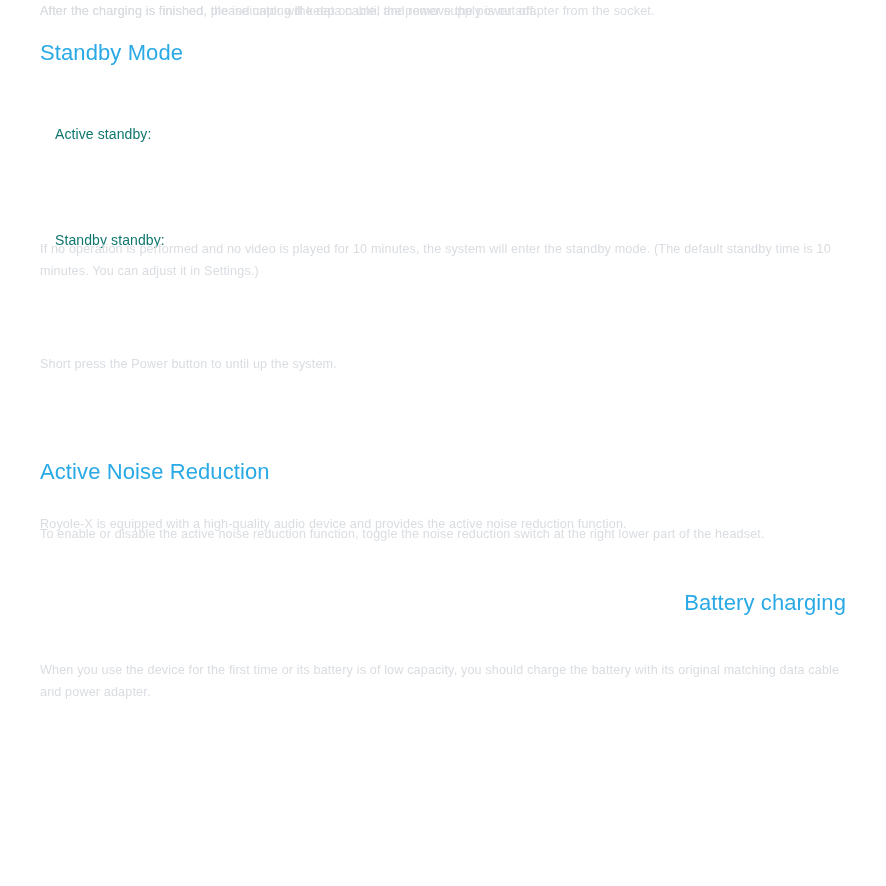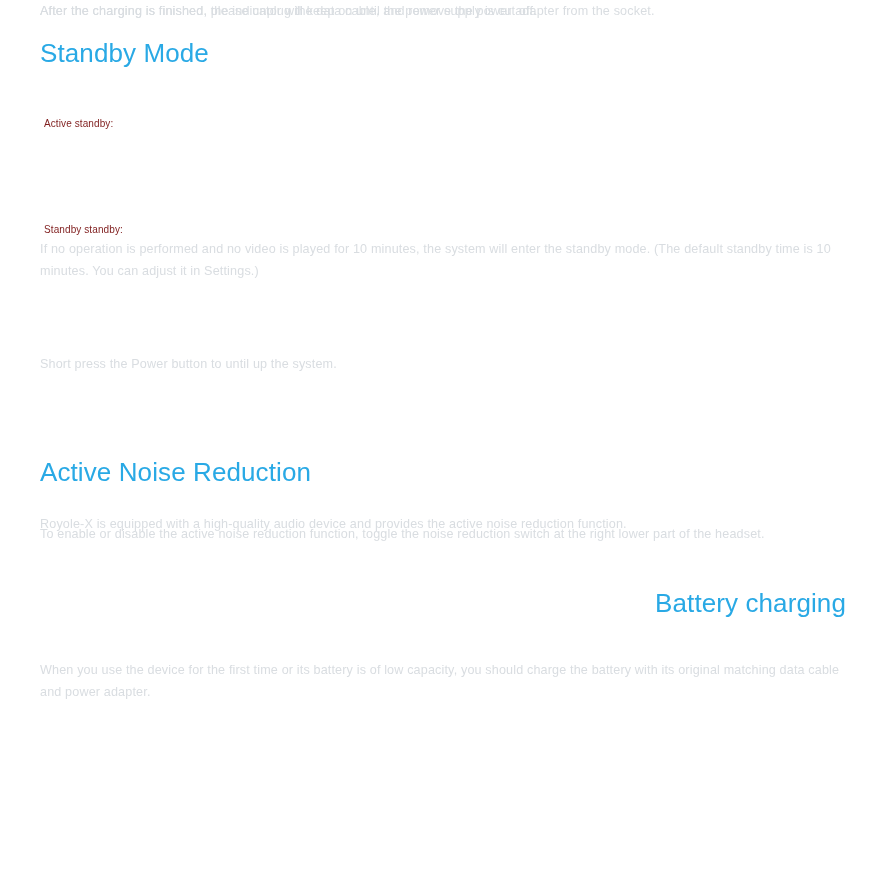--- a/index.html
+++ b/index.html
@@ -19,33 +19,33 @@
     width: 886px;
     height: 886px;
     background: #ffffff;
     box-sizing: border-box;
     padding: 0 40px;
   }
 
   
   .h1 {
     color: #29a9e5;
-    font-size: 26px;
+    font-size: 22px;
     font-weight: 400;
     letter-spacing: 0.1px;
     line-height: 26px;
     margin: 0;
   }
   .h2 {
-    color: #7f1d1d;
-    font-size: 10px;
+    color: #0f766e;
+    font-size: 14px;
     font-weight: 400;
     letter-spacing: 0.1px;
     line-height: 17px;
-    margin: 4px;
+    margin: 15px;
   }
 
   
   .p {
     color: #d9dde1;
     font-size: 12.6px;
     font-weight: 400;
     line-height: 22px;
     letter-spacing: 0.15px;
     margin: 0;

